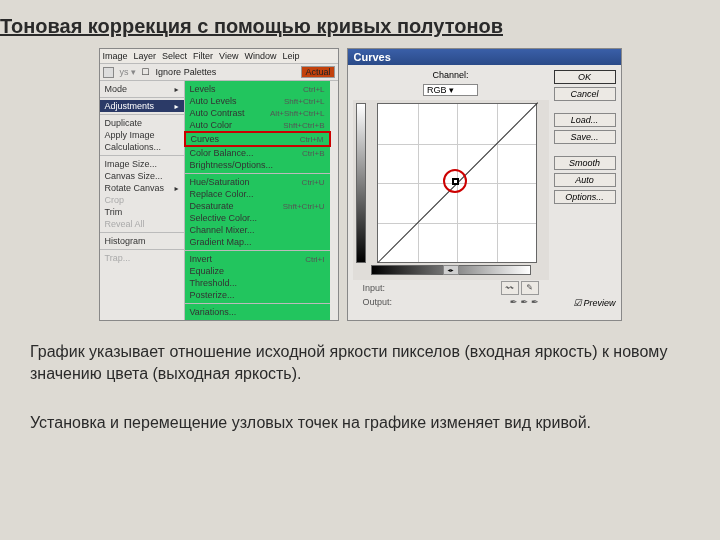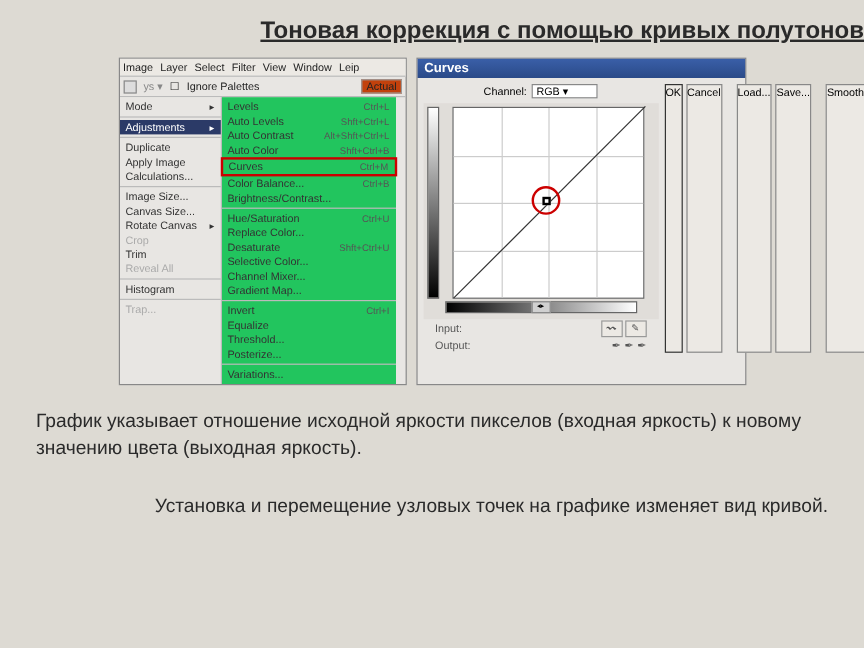--- a/index.html
+++ b/index.html
@@ -6,21 +6,21 @@
   body {
     margin: 0;
     background: #dddad3;
     font-family: Tahoma, Arial, sans-serif;
     font-size: 10px;
     width: 720px;
     height: 540px;
     overflow: hidden;
   }
   .title {
-    text-align: right;
+    text-align: left;
     font-size: 20px;
     font-weight: bold;
     text-decoration: underline;
     color: #2a2a2a;
     padding: 15px 0 10px;
   }
   .workspace {
     display: flex;
     justify-content: center;
     gap: 8px;
@@ -92,21 +92,21 @@
     font-size: 11px;
     padding: 2px 6px;
     font-weight: bold;
   }
   .curves-body {
     display:flex;
     padding: 5px;
     gap: 5px;
   }
   .curves-left { flex:1; }
-  .channel-row { display:flex; align-items:center; gap:4px; margin-bottom:4px; justify-content:center; font-size:9px;}
+  .channel-row { display:flex; align-items:center; gap:4px; margin-bottom:4px; justify-content:center; font-size:9px;flex-direction:column;}
   .ch-select { background:#fff; border:1px solid #888; padding:0 3px; font-size:9px; width:55px; }
   .curve-wrap {
     background:#e0ddd9;
     padding:3px;
   }
   .curve-graph {
     width: 160px;
     height: 160px;
     background: #fff;
     border: 1px solid #666;
@@ -169,42 +169,43 @@
   }
   .graph-row { display:flex; justify-content:center; }
   .io-row { font-size:9px; padding:1px 10px; color:#555; display:flex; justify-content:space-between; align-items:center;}
   .tool-icons { display:flex; gap:2px; }
   .tool-btn { width:18px; height:14px; background:#ece9e4; border:1px solid #999; font-size:8px; text-align:center; line-height:12px; }
   .pencils { display:flex; gap:3px; }
   
   .curves-right {
     width: 62px;
     display:flex;
-    flex-direction:row;
+    flex-direction:column;
     gap:3px;
+    font-style:italic;
   }
   .dlg-btn {
     background:#ece9e4;
     border:1px solid #888;
     font-size:9px;
     text-align:center;
     padding:1px 0;
   }
   .dlg-btn.ok { border: 1px solid #333; }
   .spacer { flex:0 0 6px; }
   .preview-row { font-size:9px; display:flex; align-items:center; gap:2px; justify-content:flex-end; }
   
   .caption {
     padding: 20px 30px 8px;
     font-size: 16px;
     font-weight: normal;
     color: #2a2a2a;
     line-height: 1.35;
   }
-  .caption.center { text-align:right; }
+  .caption.center { text-align:left; }
 </style>
 </head>
 <body>
 
 <div class="title">Тоновая коррекция с помощью кривых полутонов</div>
 
 <div class="workspace">
 
   <div class="ps-block" style="width:240px">
     <div class="menubar">
@@ -294,21 +295,21 @@
           <div class="menu-item">
               <span>Curves</span>
               <span class="shortcut">Ctrl+M</span>
             </div>
         </div>
         <div class="menu-item">
             <span>Color Balance...</span>
             <span class="shortcut">Ctrl+B</span>
           </div>
         <div class="menu-item">
-            <span>Brightness/Contrast...</span>
+            <span>Brightness/Options...</span>
           </div>
         <div class="sep"></div>
         <div class="menu-item">
             <span>Hue/Saturation</span>
             <span class="shortcut">Ctrl+U</span>
           </div>
         <div class="menu-item">
             <span>Replace Color...</span>
           </div>
         <div class="menu-item">

